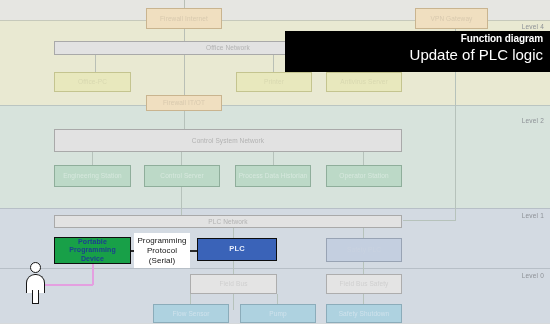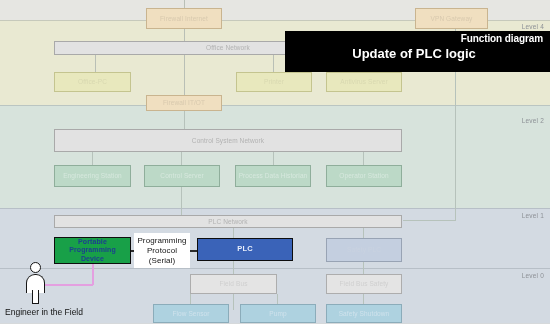--- a/index.html
+++ b/index.html
@@ -46,21 +46,21 @@
   .n-hi-blue  {background:#3a63b8;border:1.4px solid #0d0d0d;color:#e8eefb;font-weight:bold;
                font-size:7.5px;}
   .n-protocol {background:#ffffff;border:none;color:#141414;font-size:8px;line-height:1.25;
                font-weight:normal;}
 
   
   #title-banner{position:absolute;left:285px;top:31px;width:265px;height:41px;
                 background:#000000;color:#ffffff;box-sizing:border-box;
                 padding:3px 7px 0 0;text-align:right;}
   #title-main{font-size:10px;font-weight:bold;line-height:1.05;letter-spacing:-.1px;}
-  #title-sub{font-size:13px;font-weight:bold;line-height:1.25;margin-top:1px;text-align:center;}
+  #title-sub{font-size:15px;font-weight:normal;line-height:1.25;margin-top:1px;}
 
   
   #engineer{position:absolute;left:16px;top:262px;width:56px;height:66px;}
   .eng-head{position:absolute;left:14px;top:0;width:11px;height:11px;border-radius:50%;
             background:#fff;border:1.4px solid #161616;box-sizing:border-box;}
   .eng-body{position:absolute;left:10px;top:12px;width:19px;height:19px;
             border:1.4px solid #161616;border-bottom:none;background:#fff;box-sizing:border-box;
             border-radius:9px 9px 0 0;}
   .eng-legs{position:absolute;left:16px;top:28px;width:7px;height:14px;background:#fff;
             border:1.4px solid #161616;border-top:none;box-sizing:border-box;}
@@ -142,35 +142,34 @@
 
   <div class="node n-ctrl" style="left:54px;top:165px;width:77px;height:22px;">Engineering Station</div>
   <div class="node n-ctrl" style="left:144px;top:165px;width:76px;height:22px;">Control Server</div>
   <div class="node n-ctrl" style="left:235px;top:165px;width:76px;height:22px;">Process Data Historian</div>
   <div class="node n-ctrl" style="left:326px;top:165px;width:76px;height:22px;">Operator Station</div>
 
   <div class="node n-net" style="left:54px;top:215px;width:348px;height:13px;">PLC Network</div>
 
   <div class="node n-hi-green" style="left:54px;top:237px;width:77px;height:27px;">Portable Programming Device</div>
   <div class="node n-protocol" style="left:134px;top:233px;width:56px;height:35px;">Programming Protocol (Serial)</div>
-  <div class="node n-hi-blue" style="left:197px;top:238px;width:96px;height:23px;">PLC</div>
+  <div class="node n-hi-blue" style="left:197px;top:238px;width:80px;height:23px;">PLC</div>
   <div class="node n-faded-b" style="left:326px;top:238px;width:76px;height:24px;">Safety PLC</div>
 
   <div class="node n-fieldbus" style="left:190px;top:274px;width:87px;height:20px;">Field Bus</div>
   <div class="node n-fieldbus" style="left:326px;top:274px;width:76px;height:20px;">Field Bus Safety</div>
 
   <div class="node n-device" style="left:153px;top:304px;width:76px;height:19px;">Flow Sensor</div>
   <div class="node n-device" style="left:240px;top:304px;width:76px;height:19px;">Pump</div>
   <div class="node n-device" style="left:326px;top:304px;width:76px;height:19px;">Safety Shutdown</div>
 
   <div id="engineer">
     <div class="eng-head"></div>
     <div class="eng-body"></div>
     <div class="eng-legs"></div>
-    <div id="eng-label">Engineer in the Field</div>
   </div>
 
   <div id="title-banner">
     <div id="title-main">Function diagram</div>
     <div id="title-sub">Update of PLC logic</div>
   </div>
 
 </div>
 
 </body></html>

